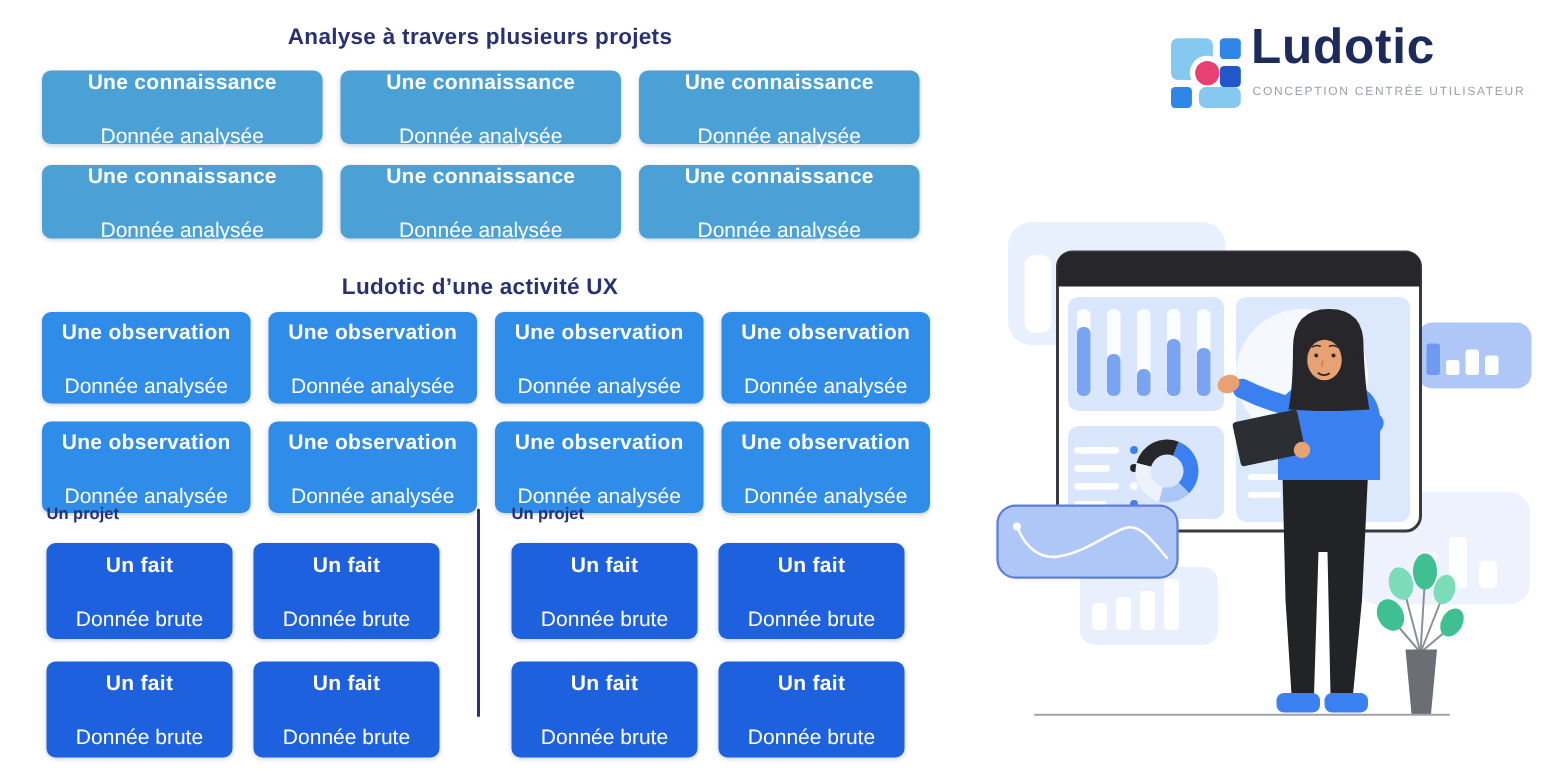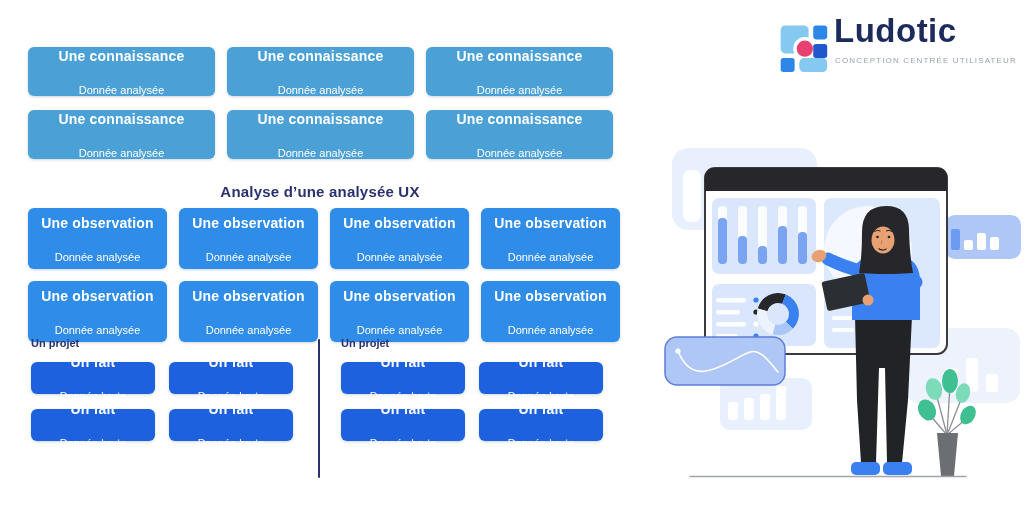--- a/index.html
+++ b/index.html
@@ -11,43 +11,44 @@
   .grid{position:absolute;display:grid;}
   #grid-know{left:28px;top:47px;grid-template-columns:repeat(3,187px);column-gap:12px;row-gap:14px;}
   #grid-know .box{height:49px;}
   #grid-obs{left:28px;top:208px;grid-template-columns:repeat(4,139px);column-gap:12px;row-gap:12px;}
   #grid-obs .box{height:61px;}
   .proj-group{position:absolute;top:337px;width:262px;}
   #proj-left{left:31px;}
   #proj-right{left:341px;}
   .proj-label{width:100%;text-align:left;font-size:11px;font-weight:700;color:var(--c-navy);margin-bottom:13px;}
   .proj-grid{display:grid;grid-template-columns:repeat(2,124px);column-gap:14px;row-gap:15px;}
-  .proj-grid .box{height:32px;}
+  .proj-grid .box{height:64px;}
   .box{border-radius:6px;color:#fff;text-align:center;display:flex;flex-direction:column;
        justify-content:center;gap:20px;box-shadow:0 1px 3px rgba(25,60,120,.22);}
   .box .t{font-size:14px;font-weight:700;letter-spacing:.2px;}
-  .box .s{font-size:11px;font-weight:500;}
+  .box .s{font-size:14px;font-weight:500;}
   .box.know{background:var(--c-knowledge);}
   .box.obs{background:var(--c-observation);}
   .box.fact{background:var(--c-fact);}
   #divider{position:absolute;left:318px;top:339px;width:2px;height:139px;background:var(--c-navy);border-radius:1px;}
   
   #brand{position:absolute;left:776px;top:16px;width:220px;height:60px;}
   #logo-mark{position:absolute;left:0;top:1px;}
   #brand-name{position:absolute;left:58px;top:-4px;font-size:33px;font-weight:700;
               color:var(--c-brand-text);letter-spacing:.5px;}
   #brand-tagline{position:absolute;left:59px;top:40px;font-size:8px;font-weight:500;
                  color:var(--c-tagline);letter-spacing:1.15px;white-space:nowrap;}
   #illu{position:absolute;left:650px;top:0;}
 </style>
 </head>
 <body>
 
 <div id="stage">
 
+  <div id="h-know" class="h">Analyse à travers plusieurs projets</div>
 
   <div id="grid-know" class="grid">
       <div class="box know">
       <div class="t">Une connaissance</div>
       <div class="s">Donnée analysée</div>
     </div>
       <div class="box know">
       <div class="t">Une connaissance</div>
       <div class="s">Donnée analysée</div>
     </div>
@@ -62,21 +63,21 @@
       <div class="box know">
       <div class="t">Une connaissance</div>
       <div class="s">Donnée analysée</div>
     </div>
       <div class="box know">
       <div class="t">Une connaissance</div>
       <div class="s">Donnée analysée</div>
     </div>
     </div>
 
-  <div id="h-obs" class="h">Analyse d’une analysée UX</div>
+  <div id="h-obs" class="h">Ludotic d’une activité UX</div>
 
   <div id="grid-obs" class="grid">
       <div class="box obs">
       <div class="t">Une observation</div>
       <div class="s">Donnée analysée</div>
     </div>
       <div class="box obs">
       <div class="t">Une observation</div>
       <div class="s">Donnée analysée</div>
     </div>

